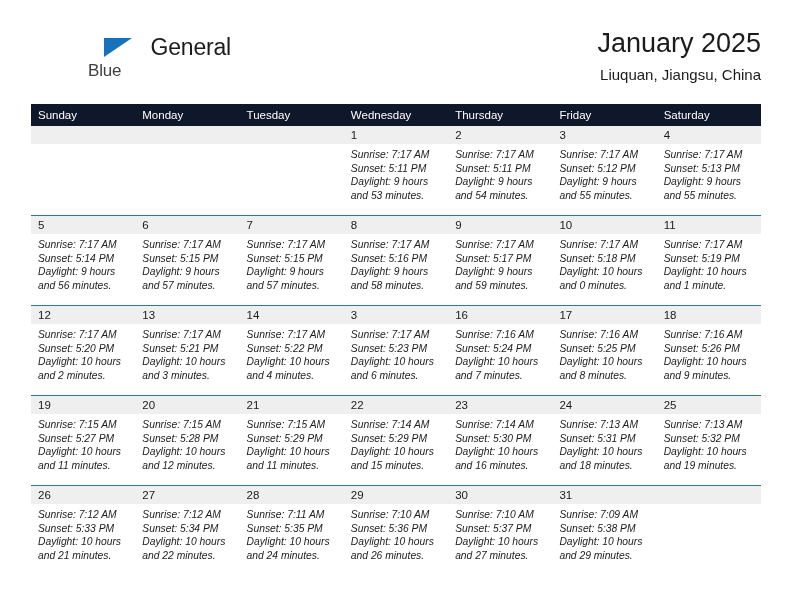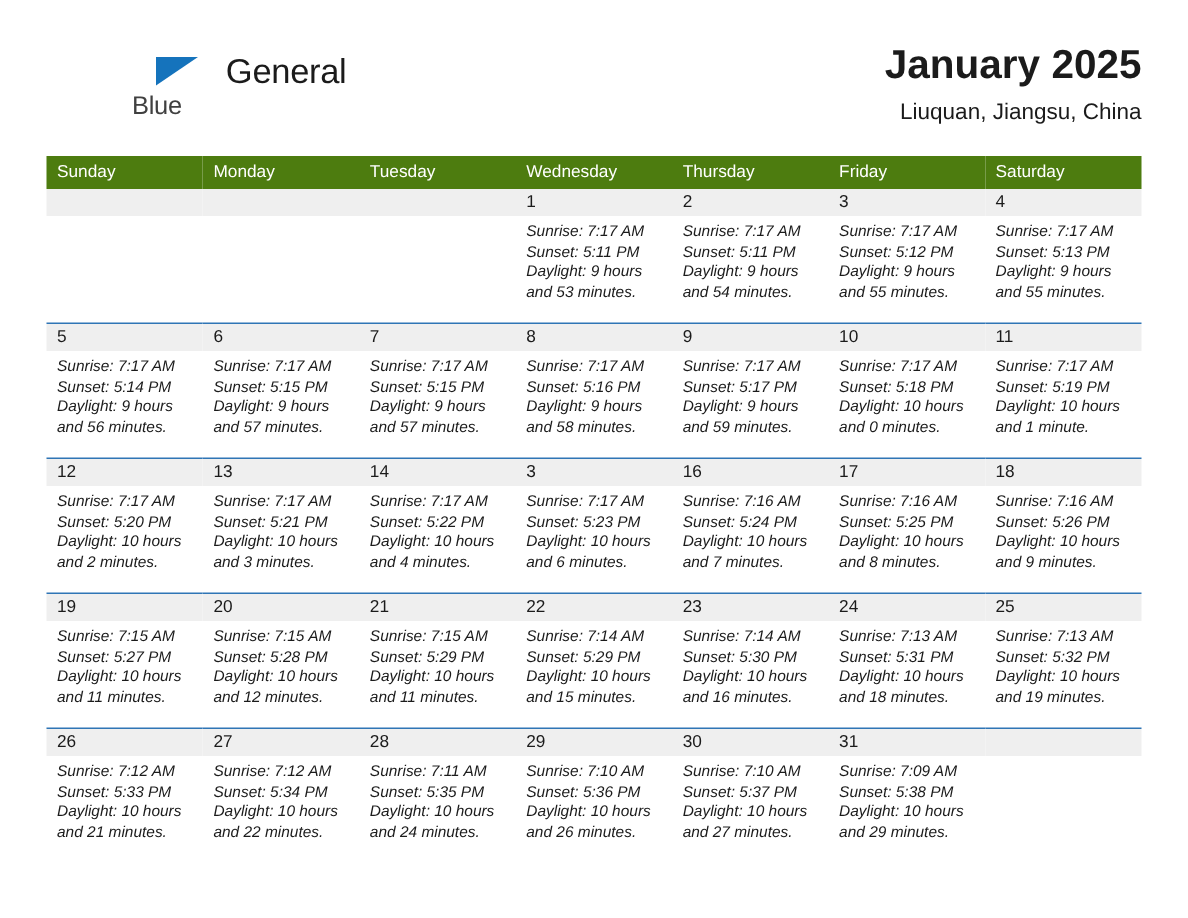--- a/index.html
+++ b/index.html
@@ -72,21 +72,21 @@
   .title-block {
     position: absolute;
     right: 0px;
     top: 0px;
     text-align: right;
   }
   .cal-title {
     font-size: 27px;
     line-height: 34px;
     color: #1b1b1b;
-    font-weight: bold;
+    font-weight: normal;
     margin: 0;
     white-space: nowrap;
   }
   .cal-subtitle {
     font-size: 15px;
     line-height: 22px;
     color: #1b1b1b;
     margin: 4px 0 0 16px;
     white-space: nowrap;
   }
@@ -95,21 +95,21 @@
   .calendar {
     position: absolute;
     left: 31px;
     top: 104px;
     width: 730px;
     border-collapse: collapse;
     table-layout: fixed;
   }
 
   .calendar th {
-    background: #4d7c0f;
+    background: #0f172a;
     color: #ffffff;
     font-size: 11.5px;
     font-weight: normal;
     text-align: left;
     padding: 5px 0 5px 7px;
     height: 20px;
     box-sizing: border-box;
     border: none;
   }
 

